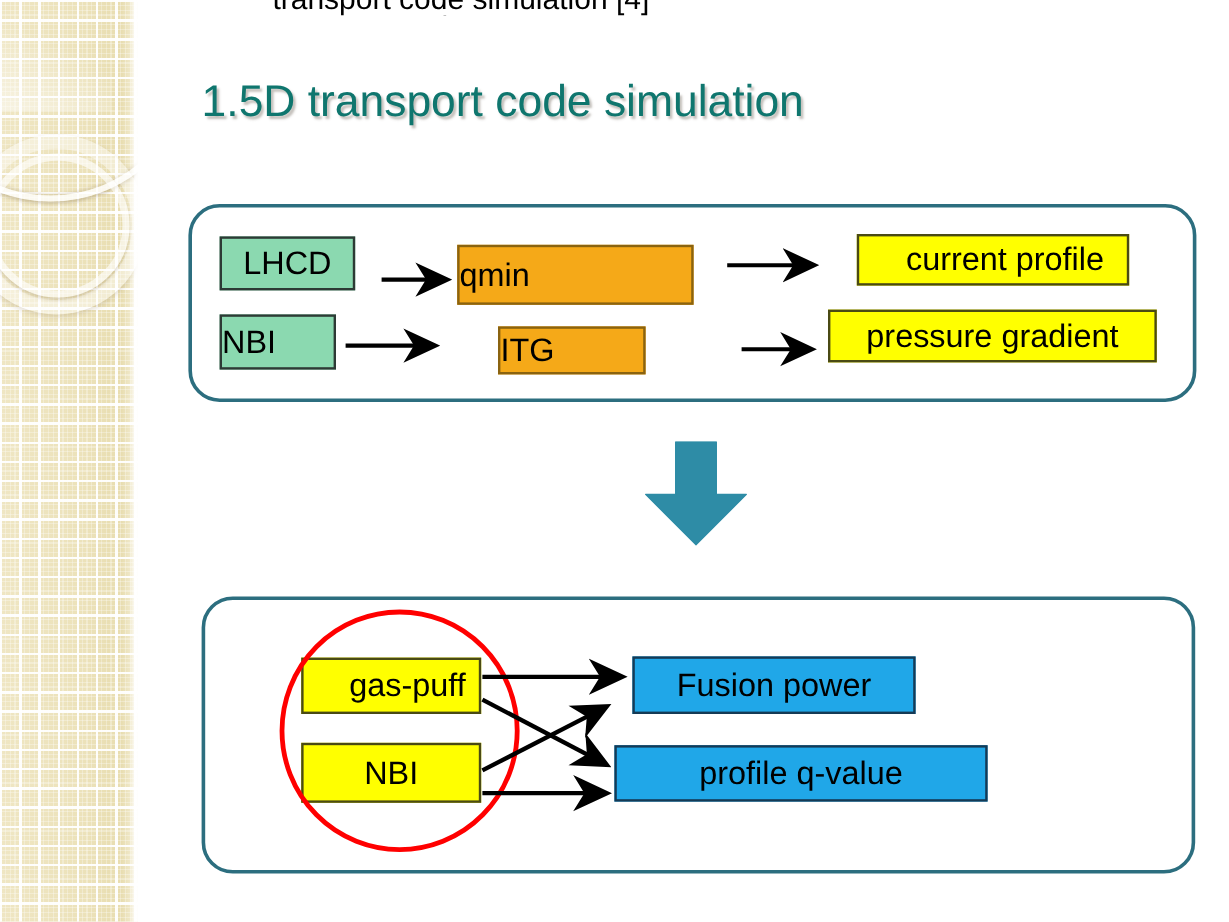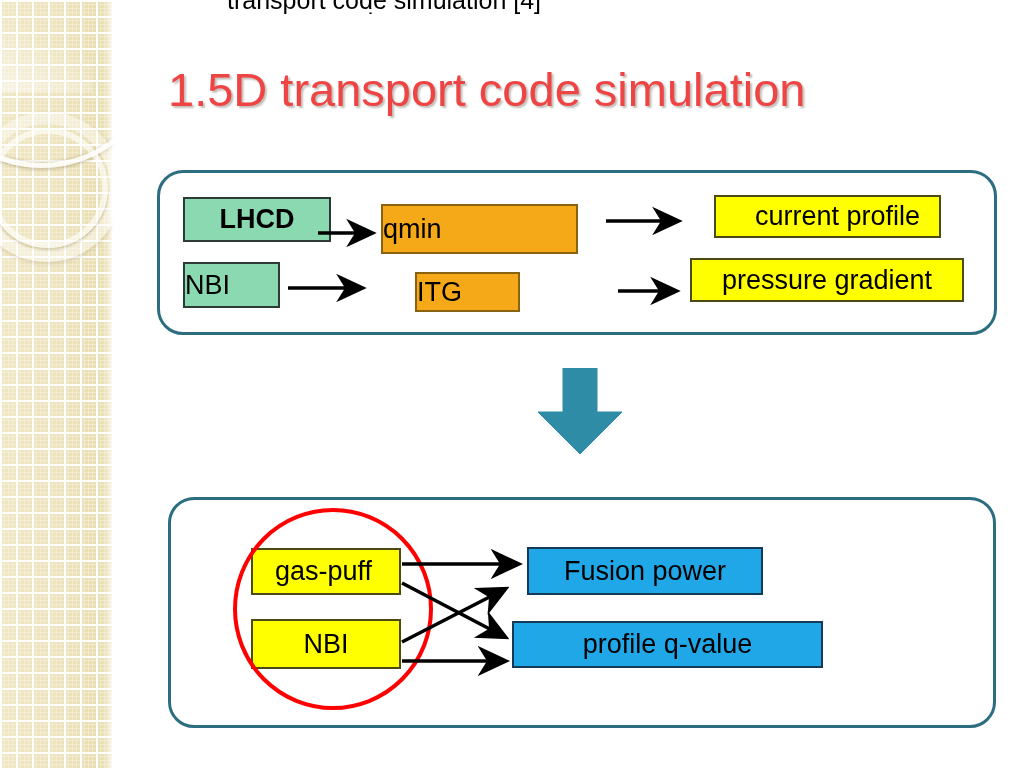--- a/index.html
+++ b/index.html
@@ -71,23 +71,23 @@
     left: 0; top: 0;
     width: 92px; height: 92px;
     background: linear-gradient(205deg, rgba(255,255,255,0) 42%, rgba(255,255,255,0.55) 100%);
   }
 
   
   #page-title {
     position: absolute;
     left: 168px;
     top: 66px;
-    font-size: 47px;
+    font-size: 37px;
     line-height: 1;
-    color: #ef4444;
+    color: #0f766e;
     letter-spacing: 0px;
     text-shadow: 2px 2px 2px rgba(120,110,100,0.45);
     white-space: nowrap;
   }
 
   
   .panel {
     position: absolute;
     box-sizing: border-box;
     border: 3px solid #2C6E7F;
@@ -118,32 +118,32 @@
     display: flex;
     align-items: center;
     border: 2px solid #2b2b2b;
     font-size: 27px;
     color: #000000;
     line-height: 1;
     white-space: nowrap;
   }
   .node.center { justify-content: center; }
   .node.leftpad { }
-  .node.midpad  { padding-left: 22px; }
+  .node.midpad  { padding-left: 38px; }
 
   .green  { background: #8BD9B0; border-color: #2d3a35; }
   .orange { background: #F5A918; border-color: #8a6310; }
   .yellow { background: #FFFF00; border-color: #4a4a14; }
   .blue   { background: #20A7E8; border-color: #153a55; }
 
   
-  #node-lhcd      { left: 183px; top: 197px;  width: 148px; height: 45px; font-weight: bold; }
+  #node-lhcd      { left: 183px; top: 197px;  width: 113px; height: 45px; }
   #node-nbi-top   { left: 183px; top: 262px;  width:  97px; height: 46px; }
   #node-qmin      { left: 381px; top: 204px;  width: 197px; height: 50px; }
-  #node-itg       { left: 415px; top: 272px;  width: 105px; height: 40px; }
+  #node-itg       { left: 415px; top: 272px;  width: 123px; height: 40px; }
   #node-current   { left: 714px; top: 195px;  width: 227px; height: 43px; padding-left: 20px; }
   #node-pressure  { left: 690px; top: 258px;  width: 274px; height: 44px; }
 
   
   #node-gaspuff   { left: 251px; top: 548px; width: 150px; height: 47px; }
   #node-nbi-bot   { left: 251px; top: 619px; width: 150px; height: 50px; }
   #node-fusion    { left: 527px; top: 547px; width: 236px; height: 48px; }
   #node-minq      { left: 512px; top: 621px; width: 311px; height: 47px; }
 
   

